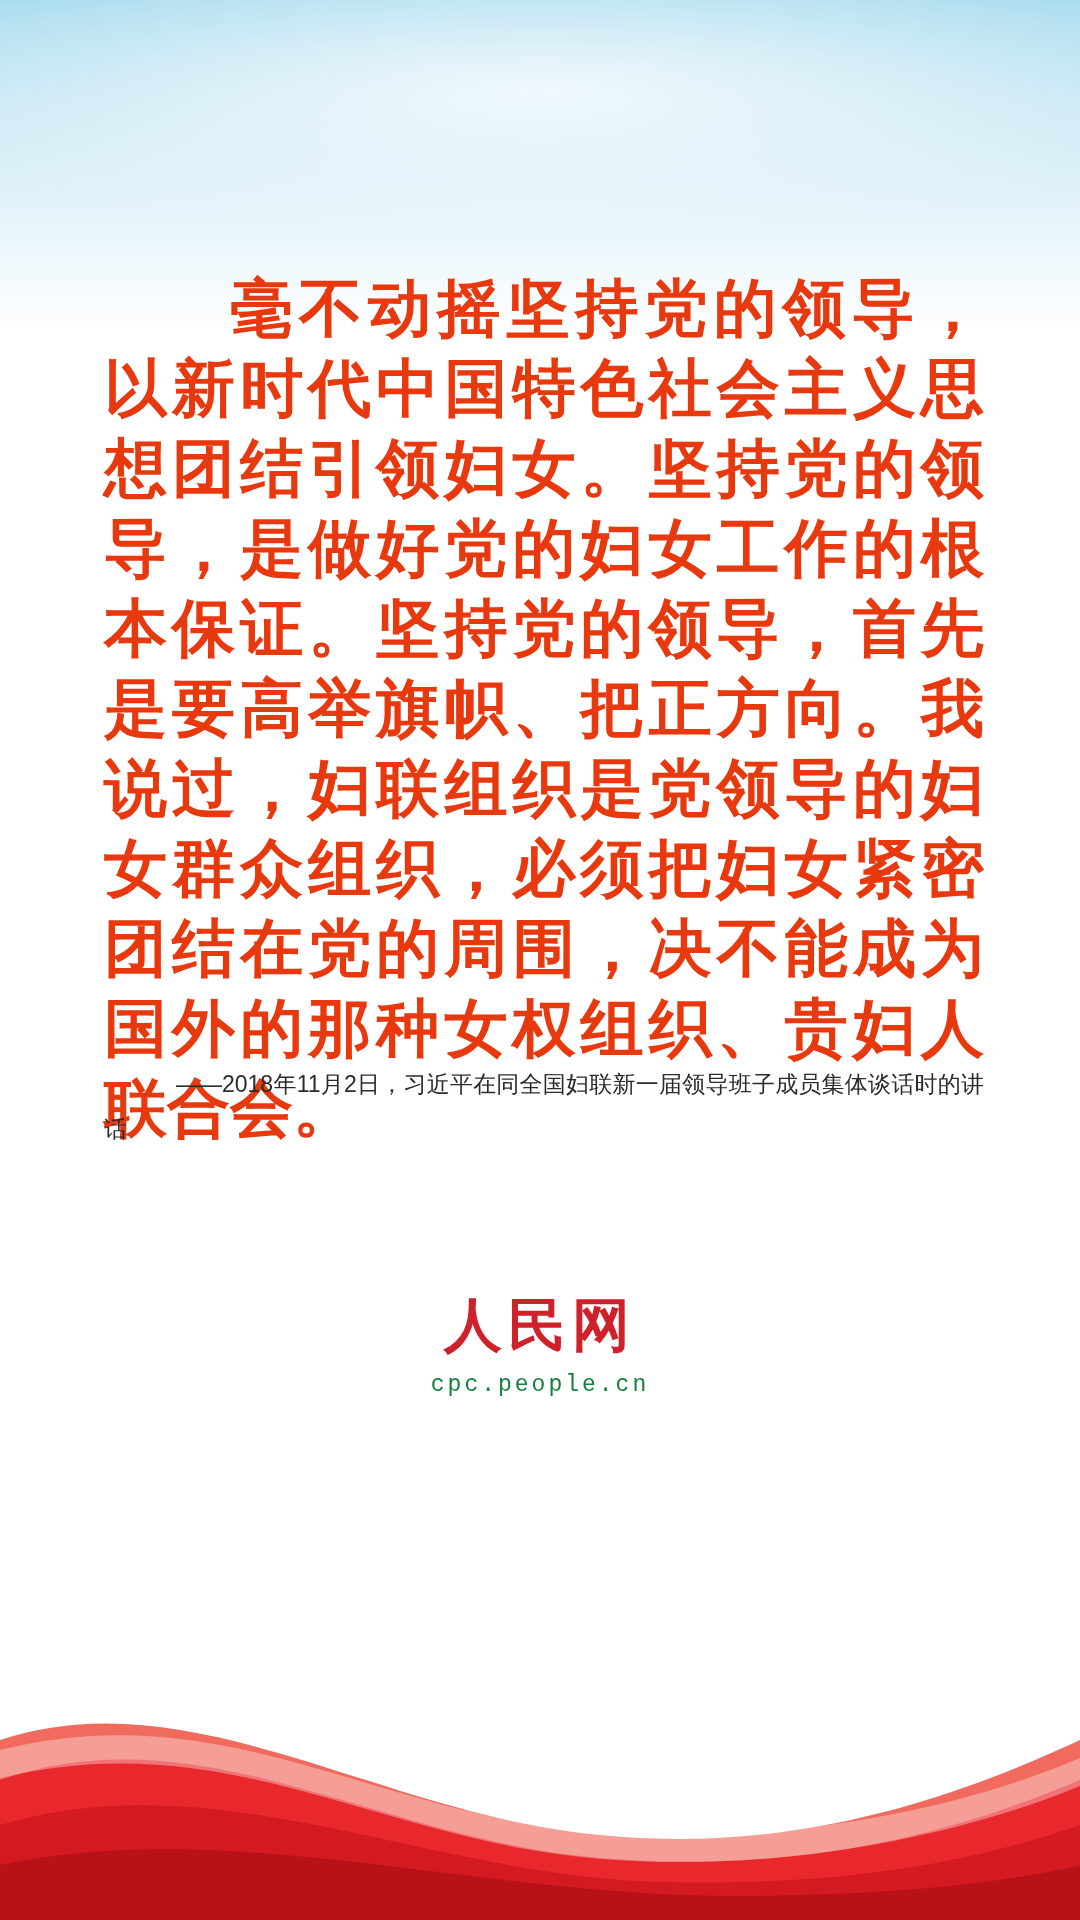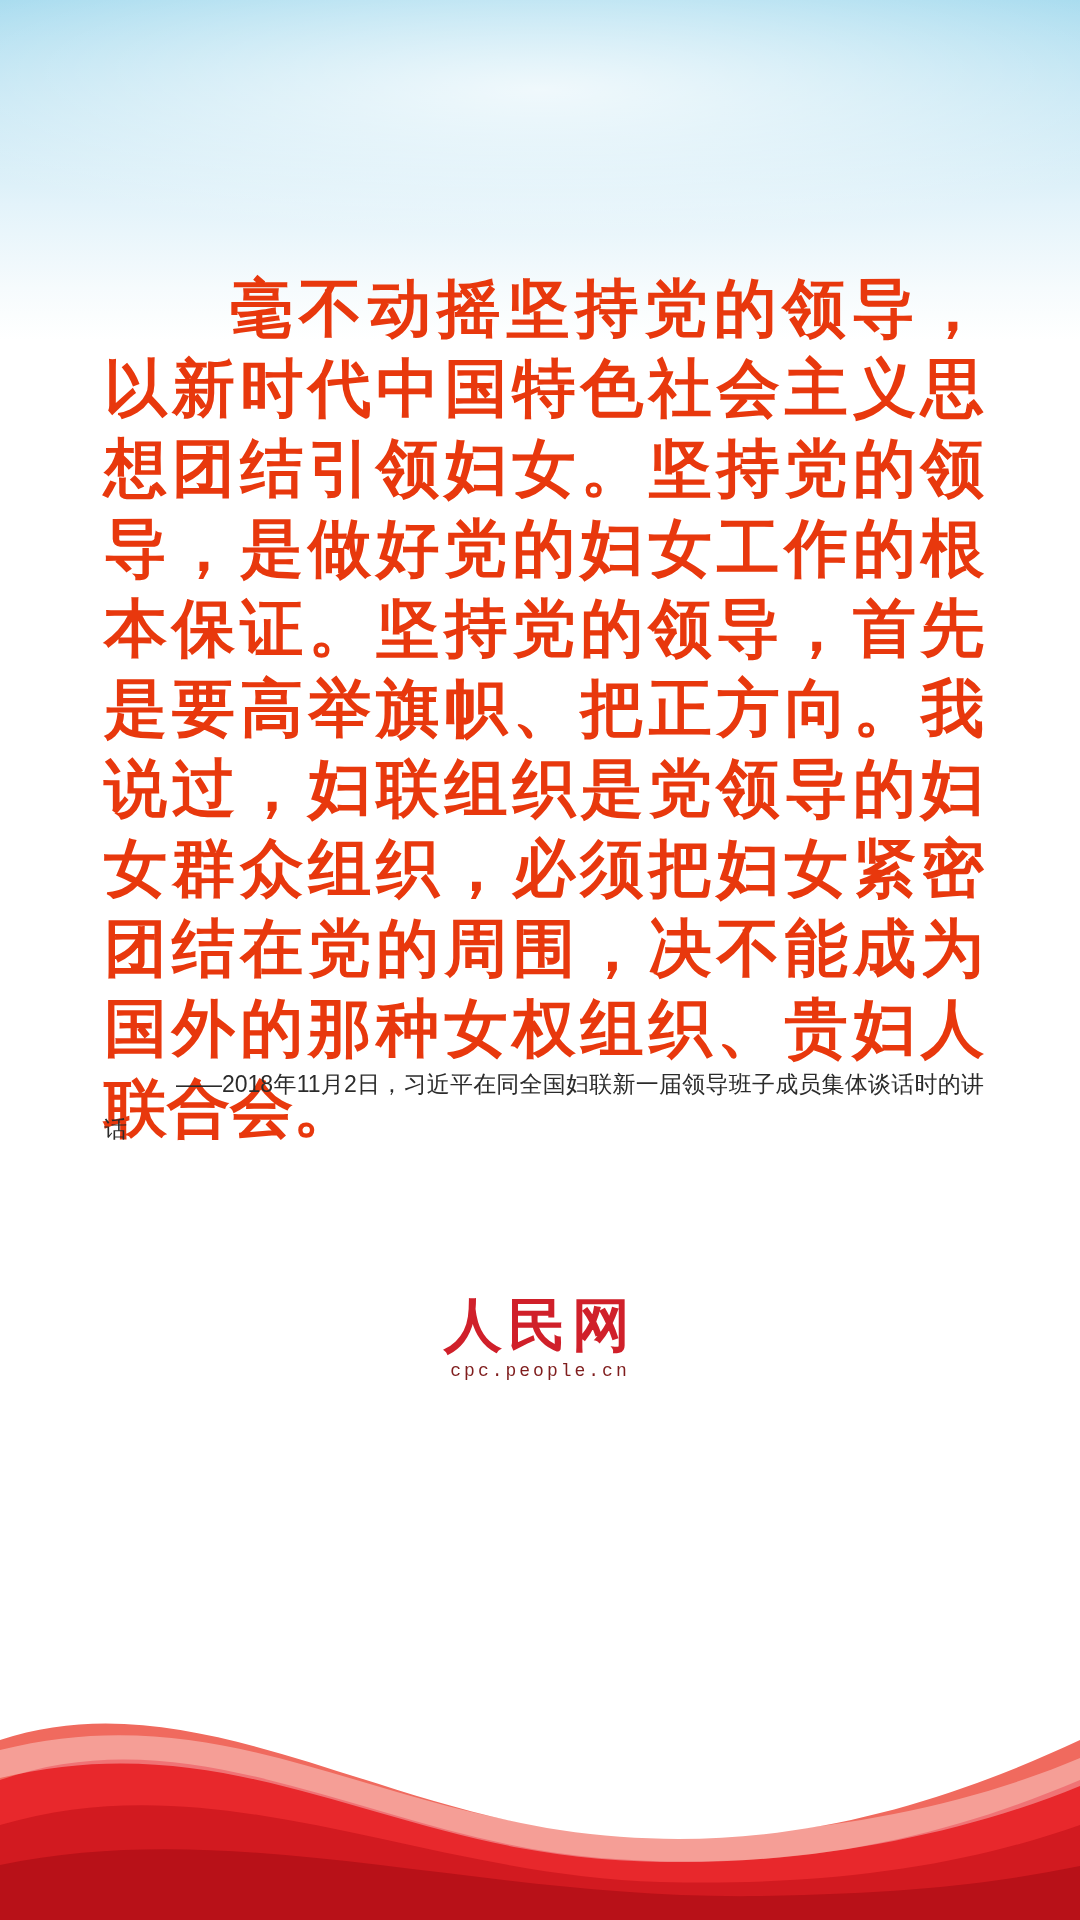--- a/index.html
+++ b/index.html
@@ -98,25 +98,25 @@
     font-size: 22px;
     color: #d0202a;
     letter-spacing: 1px;
     border-top: 2px solid #d0202a;
     padding-top: 5px;
     line-height: 28px;
   }
   .people-logo .url {
     display: block;
     font-family: "Liberation Mono", monospace;
-    font-size: 18px;
-    color: #7f1d1d;
+    font-size: 23px;
+    color: #15803d;
     letter-spacing: 3px;
     line-height: 24px;
-    margin-top: 2px;
+    margin-top: 16px;
   }
   .shixizhi {
     position: relative;
     width: 190px;
     height: 150px;
   }
   .shixizhi .ring {
     position: absolute;
     top: 6px;
     left: 10px;

